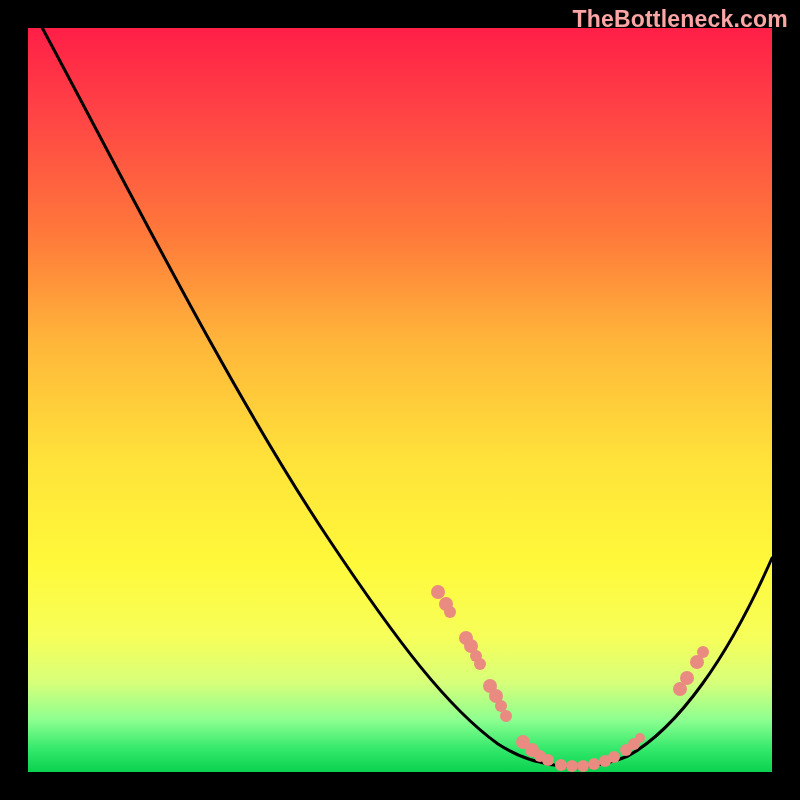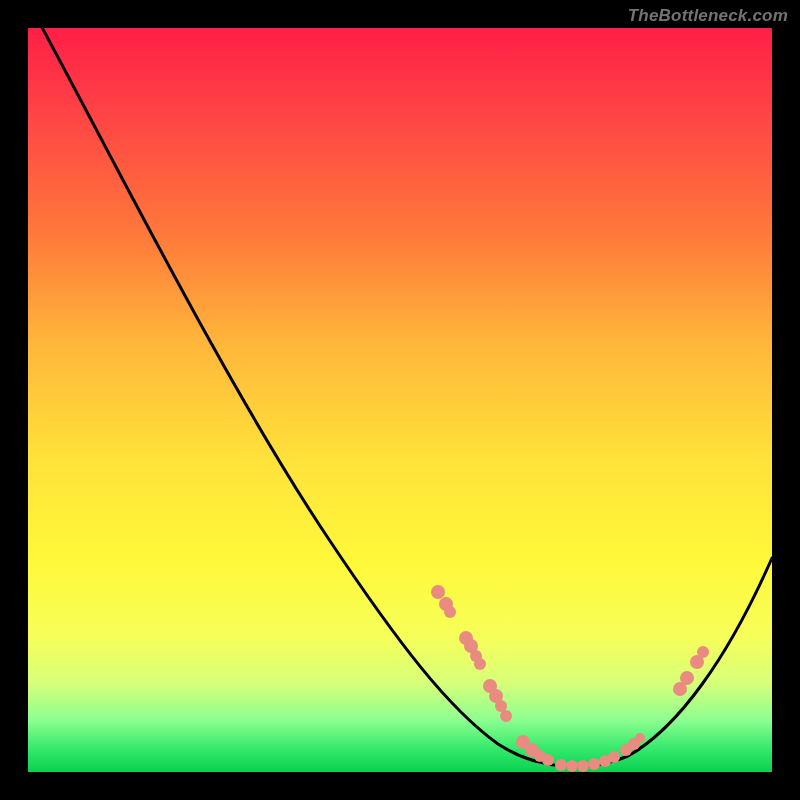--- a/index.html
+++ b/index.html
@@ -21,25 +21,24 @@
       #d7ff7a 88%,
       #8dff90 93%,
       #32e86a 97%,
       #0ad14f 100%);
   }
   .watermark {
     position: absolute;
     top: 6px;
     right: 12px;
     font-family: Arial, Helvetica, sans-serif;
-    font-size: 17px;
+    font-size: 23px;
     font-weight: 600;
-    color: #737373;
+    color: #fca5a5;
     letter-spacing: 0.2px;
-    font-style: italic;
   }
   svg.curve {
     position: absolute;
     left: 0; top: 0;
     width: 744px; height: 744px;
     overflow: visible;
   }
   .curve path {
     fill: none;
     stroke: #000;

